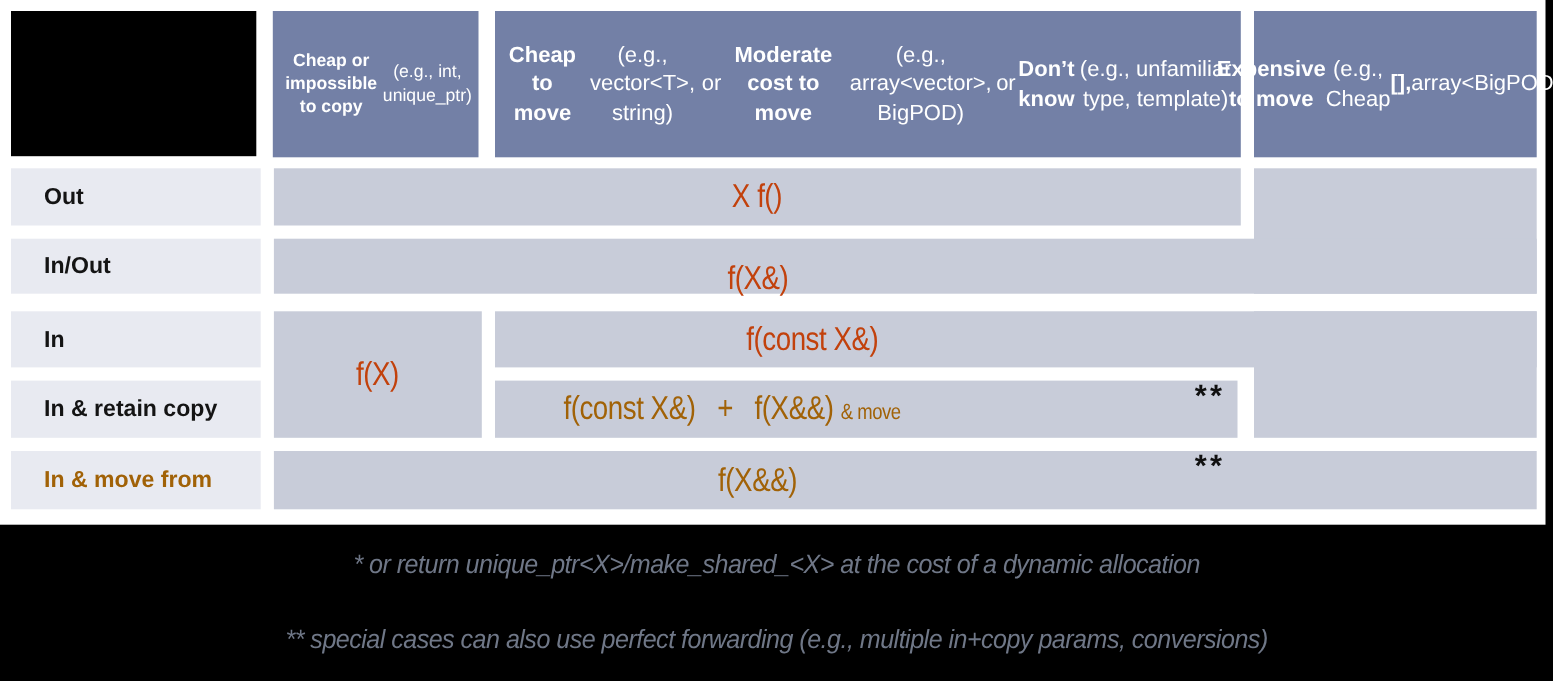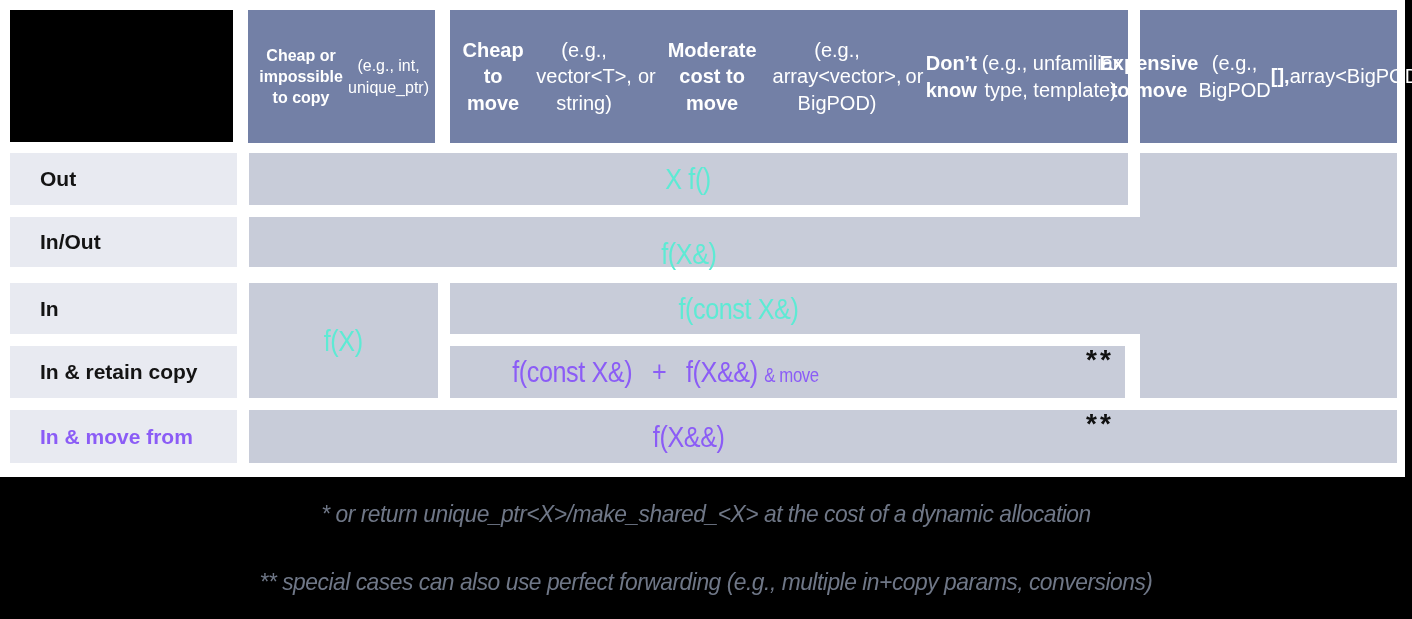--- a/index.html
+++ b/index.html
@@ -8,23 +8,23 @@
   .abs{position:absolute;}
   .white-area{left:0;top:0;width:1405px;height:477px;background:#ffffff;}
   .corner{background:#000000;}
   .hcell{background:#7380a6;color:#ffffff;display:flex;align-items:center;justify-content:center;
          text-align:center;font-size:20px;line-height:1.32;padding:0 6px;box-sizing:border-box;}
   .hcell .b{font-weight:bold;}
   .label{background:#e8eaf1;color:#141414;font-weight:bold;font-size:21px;
          display:flex;align-items:center;padding-left:30px;box-sizing:border-box;}
   .cellbg{background:#c8ccd9;}
   .codetext{display:flex;align-items:center;justify-content:center;white-space:pre;
-            font-size:30px;color:#5eead4;}
+            font-size:30px;color:#c2410c;}
   .cx{display:inline-block;transform:scaleX(0.84);transform-origin:center;letter-spacing:-0.5px;}
-  .green{color:#8b5cf6;}
+  .green{color:#a16207;}
   .sm{font-size:20px;}
   .stars{font-size:28px;font-weight:bold;color:#111;letter-spacing:3px;text-align:center;}
   .fnote{left:0;width:1412px;text-align:center;font-style:italic;color:#6f7787;font-size:24px;}
   .fnote .cx{transform:scaleX(0.95);}
 </style>
 </head>
 <body>
 
 <div class="stage">
 
@@ -43,21 +43,21 @@
       <span class="b">Moderate cost to move</span>
       <span> (e.g., array&lt;vector&gt;, BigPOD)</span>
       <br>
       <span>or </span>
       <span class="b">Don’t know</span>
       <span> (e.g., unfamiliar type, template)</span>
     </div>
   <div class="abs hcell" style="left:1140px;top:10px;width:257px;height:133px;">
       <span class="b">Expensive to move</span>
       <br>
-      <span>(e.g., BigPOD</span>
+      <span>(e.g., Cheap</span>
       <span class="b">[],</span>
       <br>
       <span>array&lt;BigPOD&gt;)</span>
     </div>
 
   <div class="abs label" style="left:10px;top:153px;width:227px;height:52px;">Out</div>
   <div class="abs label" style="left:10px;top:217px;width:227px;height:50px;">In/Out</div>
   <div class="abs label" style="left:10px;top:283px;width:227px;height:51px;">In</div>
   <div class="abs label" style="left:10px;top:346px;width:227px;height:52px;">In &amp; retain copy</div>
   <div class="abs label green" style="left:10px;top:410px;width:227px;height:53px;text-align:right;">In &amp; move from</div>

